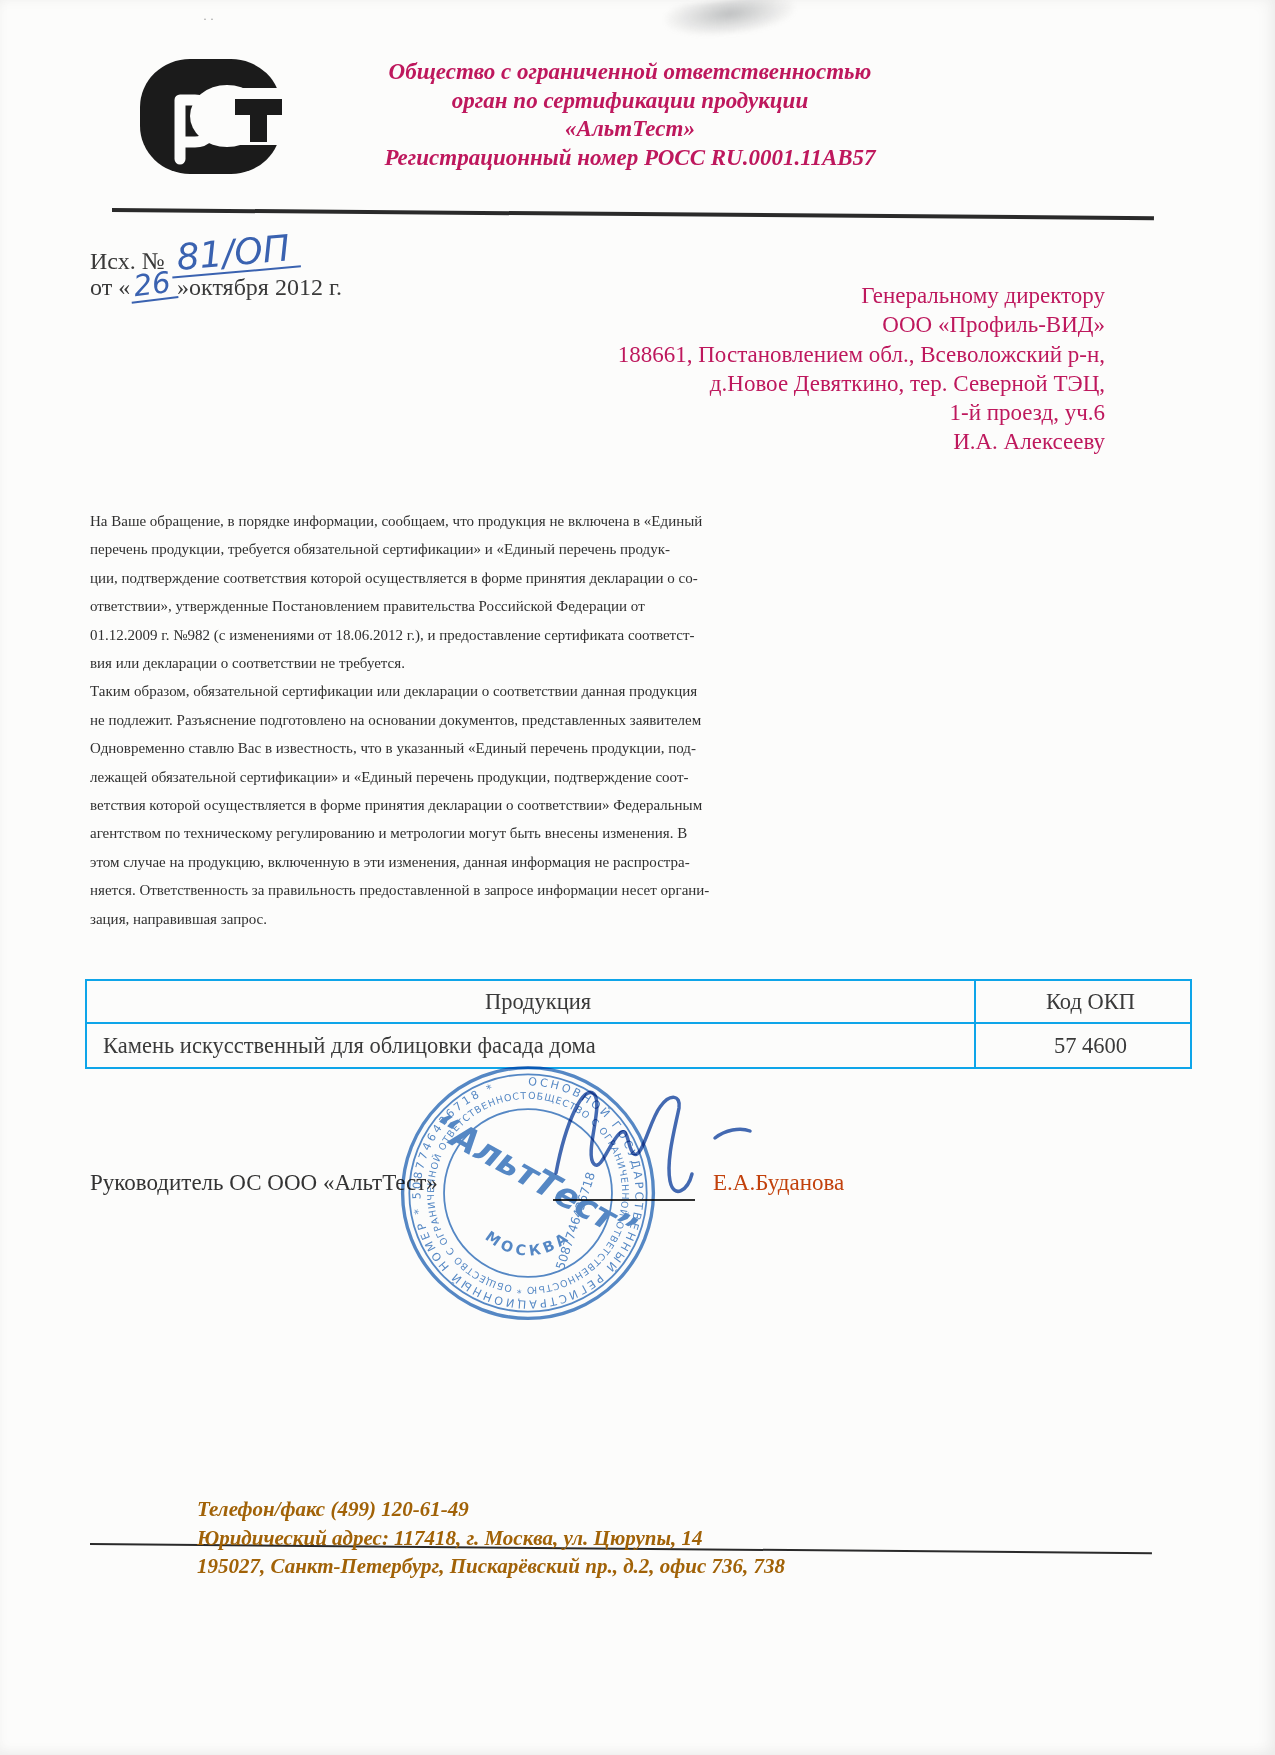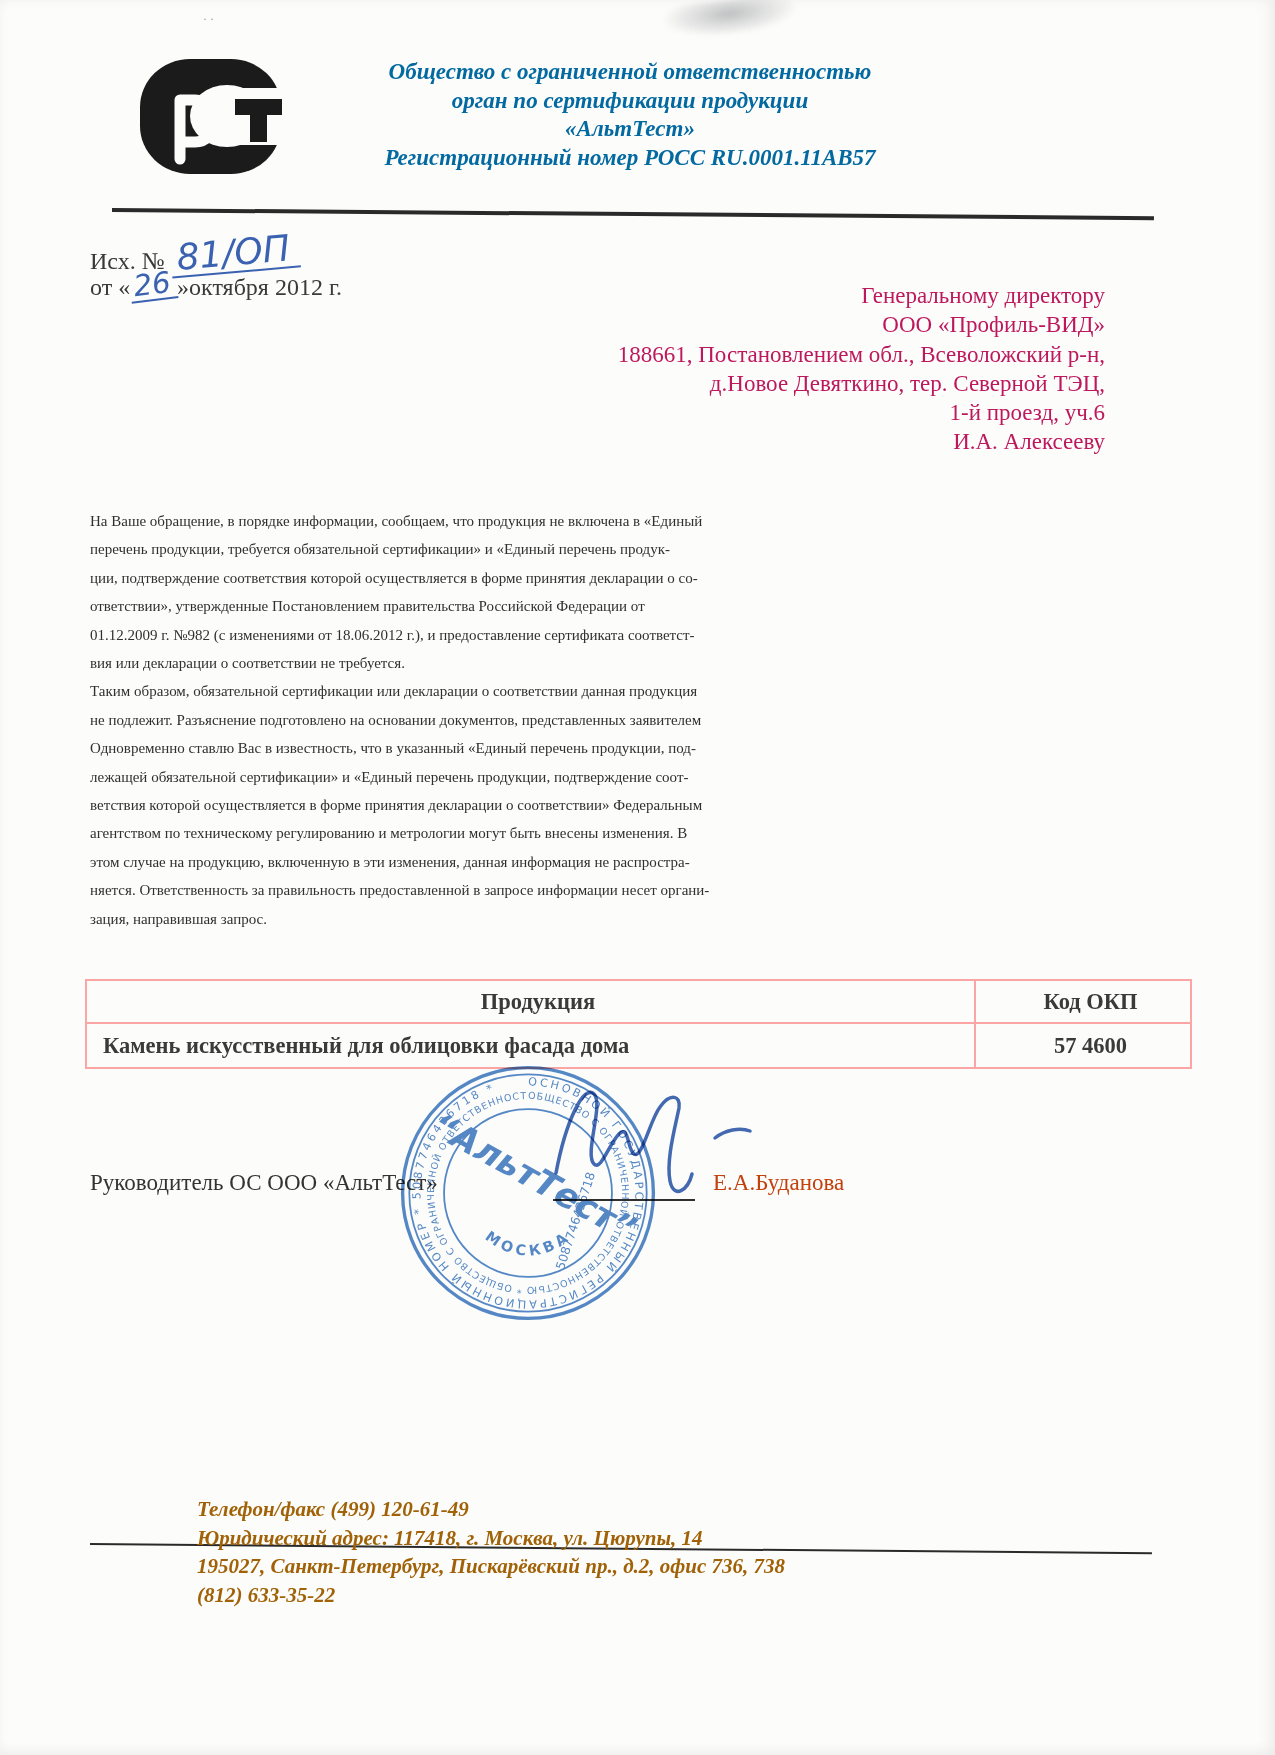--- a/index.html
+++ b/index.html
@@ -11,41 +11,41 @@
   }
   .abs{position:absolute;}
   .smudge{
     position:absolute;left:665px;top:0px;width:130px;height:34px;
     background:radial-gradient(ellipse at 50% 40%, rgba(90,95,100,0.38), rgba(120,120,120,0.12) 55%, transparent 75%);
     filter:blur(2px);transform:rotate(-6deg);
   }
   .dot-noise{position:absolute;left:203px;top:12px;width:14px;height:8px;color:#9a9a9a;font-size:12px;}
   
   .org-block{left:280px;top:58px;width:700px;text-align:center;
-    font-weight:bold;font-style:italic;font-size:23px;line-height:28.5px;color:#0369a1;}
+    font-weight:bold;font-style:italic;font-size:23px;line-height:28.5px;color:#be185d;}
   .rule{background:#2a2a2a;transform-origin:left center;}
   .header-rule{left:112px;top:208px;width:1042px;height:3.5px;transform:rotate(0.45deg);}
   
   .ref-block{left:90px;top:241px;font-size:24px;color:#3a3a3a;}
   .ref-line{height:31px;}
   .hand{
     font-family:"DejaVu Sans", sans-serif;font-style:italic;color:#3a62b0;
     display:inline-block;border-bottom:2.5px solid #3a62b0;line-height:0.9;
   }
   .hand-num{font-size:36px;transform:rotate(-5deg) translateY(-4px);padding:0 10px 2px 6px;}
   .hand-day{font-size:29px;transform:rotate(-7deg) translateY(-1px);padding:0 6px 2px 4px;}
   
   .addressee{left:500px;top:281px;width:605px;text-align:right;
     font-size:23px;line-height:29.3px;color:#be185d;}
   
   .body-text{left:90px;top:507px;width:1058px;font-size:15px;line-height:28.4px;color:#303030;}
   
   .okp-table{left:85px;top:979px;width:1107px;border-collapse:collapse;
     font-size:22.5px;color:#3a3a3a;}
-  .okp-table th,.okp-table td{border:2px solid #fca5a5;font-weight:bold;padding-left:16px;}
+  .okp-table th,.okp-table td{border:2px solid #0ea5e9;font-weight:normal;padding-left:16px;}
   .okp-table th{height:39px;text-align:center;}
   .okp-table td{height:41px;}
   .col-prod{width:870px;}
   .cell-prod{text-align:left;padding-left:8px;}
   .cell-code{text-align:center;}
   
   .sign-role{left:90px;top:1170px;font-size:23px;color:#333;}
   .sign-underline{left:553px;top:1199px;width:142px;height:2px;background:#2f2f2f;}
   .sign-name{left:713px;top:1170px;font-size:23px;color:#c2410c;}
   .stamp{left:397px;top:1062px;mix-blend-mode:multiply;}
@@ -165,16 +165,15 @@
       <path d="M18,95 C28,42 46,6 56,16 C66,26 46,76 56,86 C63,93 71,66 81,56 C91,46 89,71 96,76 C104,81 112,42 122,29 C132,15 143,17 141,30 C137,50 128,82 132,103 C136,122 150,112 154,96"></path>
       <path d="M177,60 C187,52 202,49 212,53"></path>
     </g>
   </svg>
 
   <div class="abs rule footer-rule"></div>
   <div class="abs footer-block">
     <div>Телефон/факс (499) 120-61-49</div>
     <div>Юридический адрес: 117418, г. Москва, ул. Цюрупы, 14</div>
     <div>195027, Санкт-Петербург, Пискарёвский пр., д.2, офис 736, 738</div>
-    <div>(812) 633-35-22</div>
   </div>
 
 </div>
 
 </body></html>

